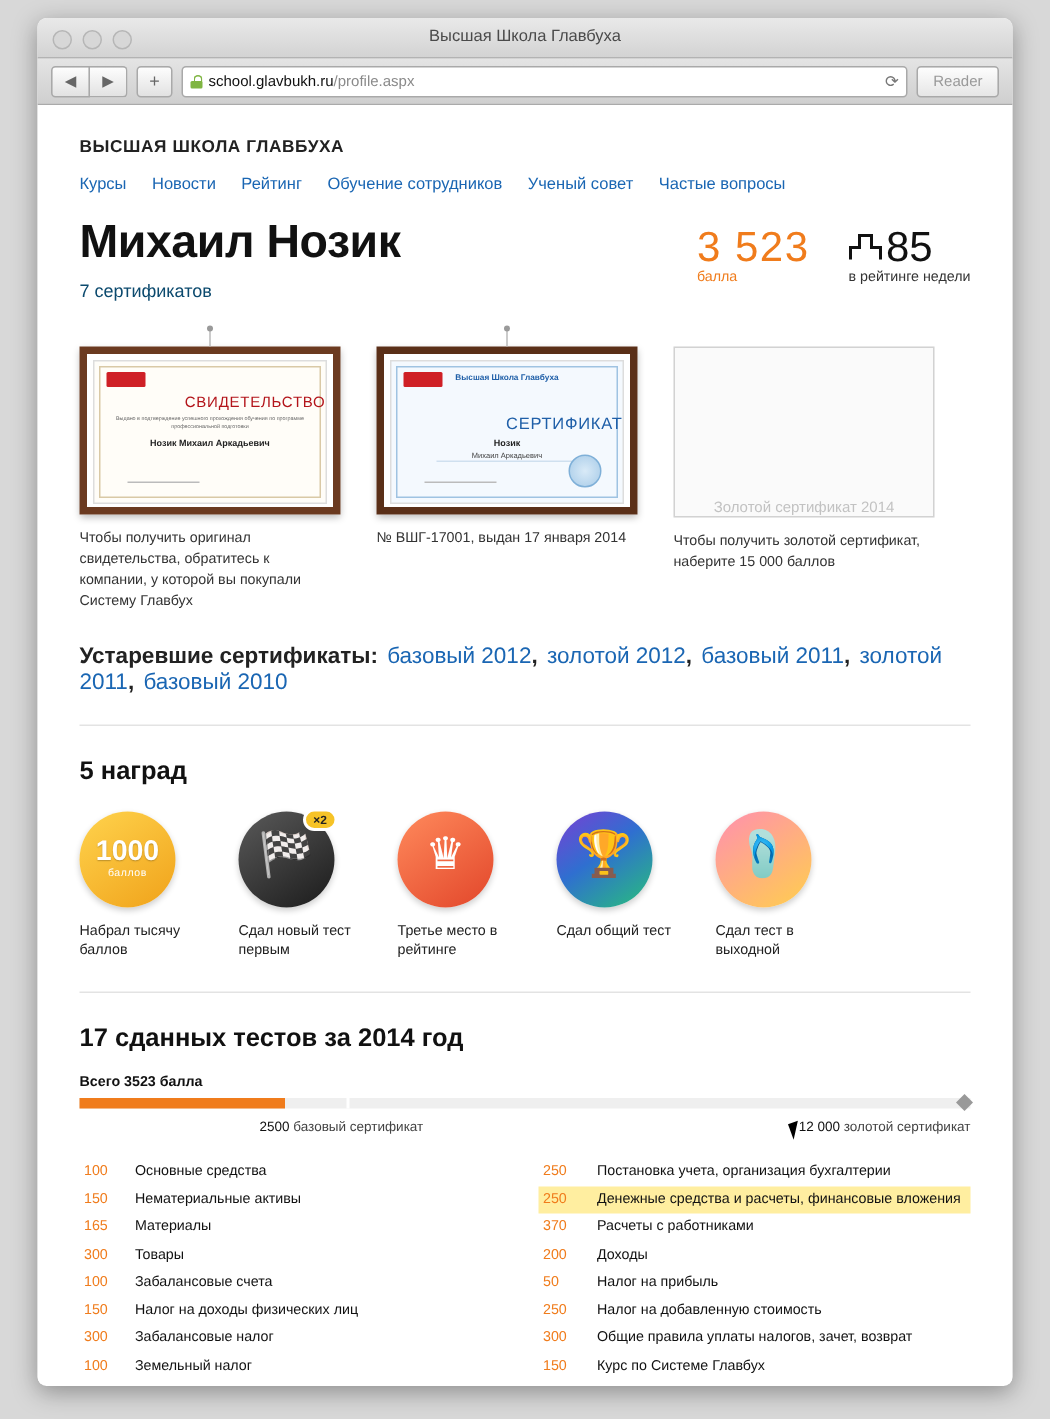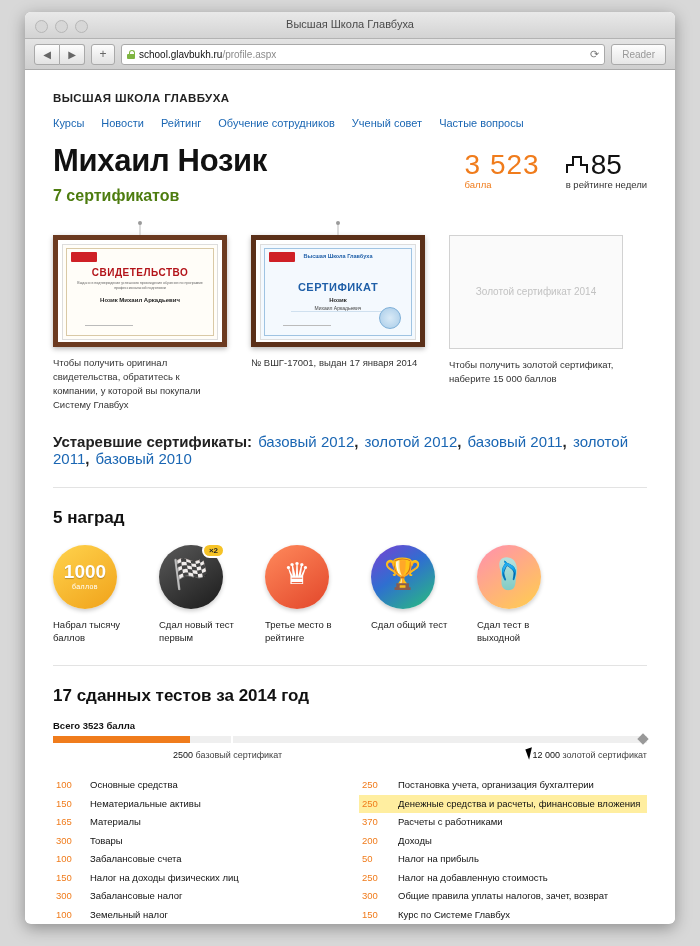--- a/index.html
+++ b/index.html
@@ -23,51 +23,51 @@
   .urlpath{color:#8a8a8a;}
   .reload{position:absolute;right:5px;top:3px;font-size:11px;color:#777;}
   .reader{height:19px;padding:0 10px;border-radius:3px;background:linear-gradient(#fdfdfd,#e6e6e6);border:1px solid #a9a9a9;font-size:10px;color:#999;display:flex;align-items:center;}
   .page{height:852px;overflow:hidden;background:#fff;position:relative;}
   .content{padding:22px 28px 0 28px;}
   .brand{font-size:11.5px;font-weight:bold;letter-spacing:.4px;color:#222;}
   .nav{margin-top:13px;display:flex;gap:17px;font-size:11px;}
   .nav a{color:#1a66b3;text-decoration:none;}
   .headrow{display:flex;align-items:flex-start;margin-top:16px;}
   .username{font-size:31px;font-weight:bold;color:#111;line-height:1.05;letter-spacing:-.3px;}
-  .certcount{font-size:16px;font-weight:bold;color:#4d7c0f;margin-top:9px;}
+  .certcount{font-size:12px;font-weight:normal;color:#0c4a6e;margin-top:9px;}
   .scores{margin-left:auto;display:flex;gap:26px;padding-top:4px;}
   .score{text-align:left;}
   .scorenum{font-size:28px;color:#f07c1c;font-weight:normal;letter-spacing:1px;}
   .scorelbl{font-size:9.5px;color:#f07c1c;margin-top:-2px;}
   .rank{display:flex;align-items:flex-start;}
   .podium{margin-right:3px;margin-top:5px;}
   .ranknum{font-size:28px;color:#111;font-weight:normal;}
   .ranklbl{font-size:9.5px;color:#333;margin-top:-2px;}
   .certs{display:flex;gap:24px;margin-top:18px;align-items:flex-start;}
   .certcol{width:174px;}
   .hanger{height:12px;position:relative;}
   .hanger:before{content:"";position:absolute;left:50%;top:0;width:1px;height:12px;background:#bbb;transform:translateX(-.5px);}
   .hanger:after{content:"";position:absolute;left:50%;top:-2px;width:4px;height:4px;border-radius:50%;background:#9a9a9a;transform:translateX(-2px);}
   .frame{height:112px;border:5px solid #6b3a20;background:#fff;box-shadow:0 2px 5px rgba(0,0,0,.28);box-sizing:border-box;padding:4px;}
   .frame.blue{border-color:#5a2f18;}
   .paper{height:100%;border:1px solid #ddd;position:relative;overflow:hidden;background:#fffdf8;}
   .paper.blue{background:#f4f9fe;}
   .pborder{position:absolute;inset:3px;border:1px solid #d9c9a6;}
   .pborder.blue{border:1px solid #9fc3e2;}
   .logo{position:absolute;left:8px;top:7px;width:26px;height:10px;background:#cf2026;border-radius:1px;}
-  .ptitle{position:absolute;top:22px;width:100%;text-align:center;font-size:10px;font-weight:bold;color:#b3141a;letter-spacing:.5px;}
+  .ptitle{position:absolute;top:22px;width:100%;text-align:right;font-size:10px;font-weight:normal;color:#b3141a;letter-spacing:.5px;}
   .ptitle.blue{color:#1f5fa8;font-size:11px;top:36px;}
   .phead{position:absolute;top:7px;width:100%;text-align:center;font-size:5.5px;color:#1f5fa8;font-weight:bold;line-height:1.5;}
   .psub{position:absolute;top:36px;width:100%;text-align:center;font-size:3.6px;color:#666;line-height:1.6;padding:0 14px;box-sizing:border-box;}
   .pname{position:absolute;top:52px;width:100%;text-align:center;font-size:6px;color:#222;font-weight:bold;}
   .pname2{position:absolute;top:60px;width:100%;text-align:center;font-size:5px;color:#444;}
   .blueline{position:absolute;top:66px;left:30px;right:30px;height:1px;background:#cfe0ef;}
   .sig{position:absolute;bottom:13px;left:22px;width:48px;height:1px;background:#bbb;}
   .seal{position:absolute;right:14px;bottom:10px;width:20px;height:20px;border-radius:50%;background:radial-gradient(#d9eaf7,#a7cbe8);border:1px solid #7fb0d8;}
-  .emptyframe{height:112px;border:1px solid #d2d2d2;background:#fafafa;display:flex;align-items:center;justify-content:center;}
+  .emptyframe{height:112px;border:1px solid #d2d2d2;background:#fafafa;display:flex;align-items:flex-end;justify-content:center;}
   .emptytxt{font-size:10px;color:#c2c2c2;}
   .certnote{font-size:9.5px;color:#333;line-height:1.5;margin-top:9px;}
   .oldline{margin-top:20px;font-size:15px;color:#222;font-weight:bold;}
   .oldline a{color:#1a66b3;font-weight:normal;text-decoration:none;margin-left:2px;}
   .divider{height:1px;background:#e3e3e3;margin:20px 0 0 0;}
   .sectitle{font-size:17px;font-weight:bold;color:#111;margin-top:20px;}
   .awards{display:flex;gap:26px;margin-top:17px;}
   .award{width:80px;}
   .medal{width:64px;height:64px;border-radius:50%;position:relative;box-shadow:0 2px 4px rgba(0,0,0,.2);}
   .m1{background:linear-gradient(145deg,#ffd34d,#f0a21a);}

